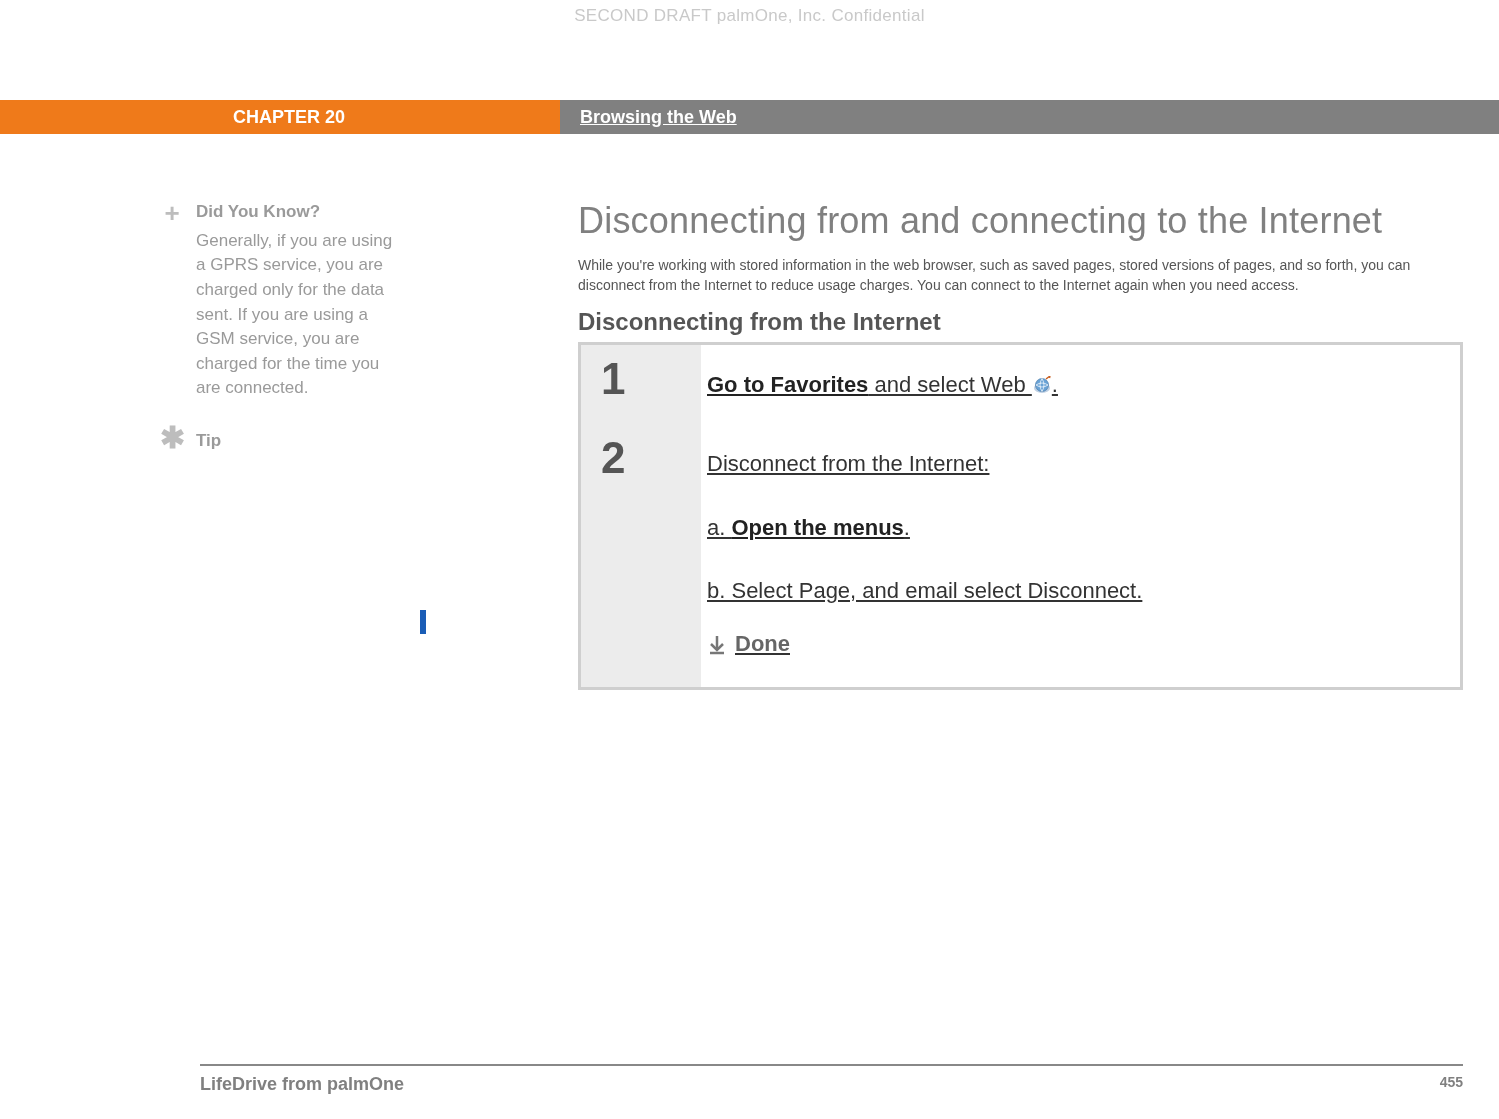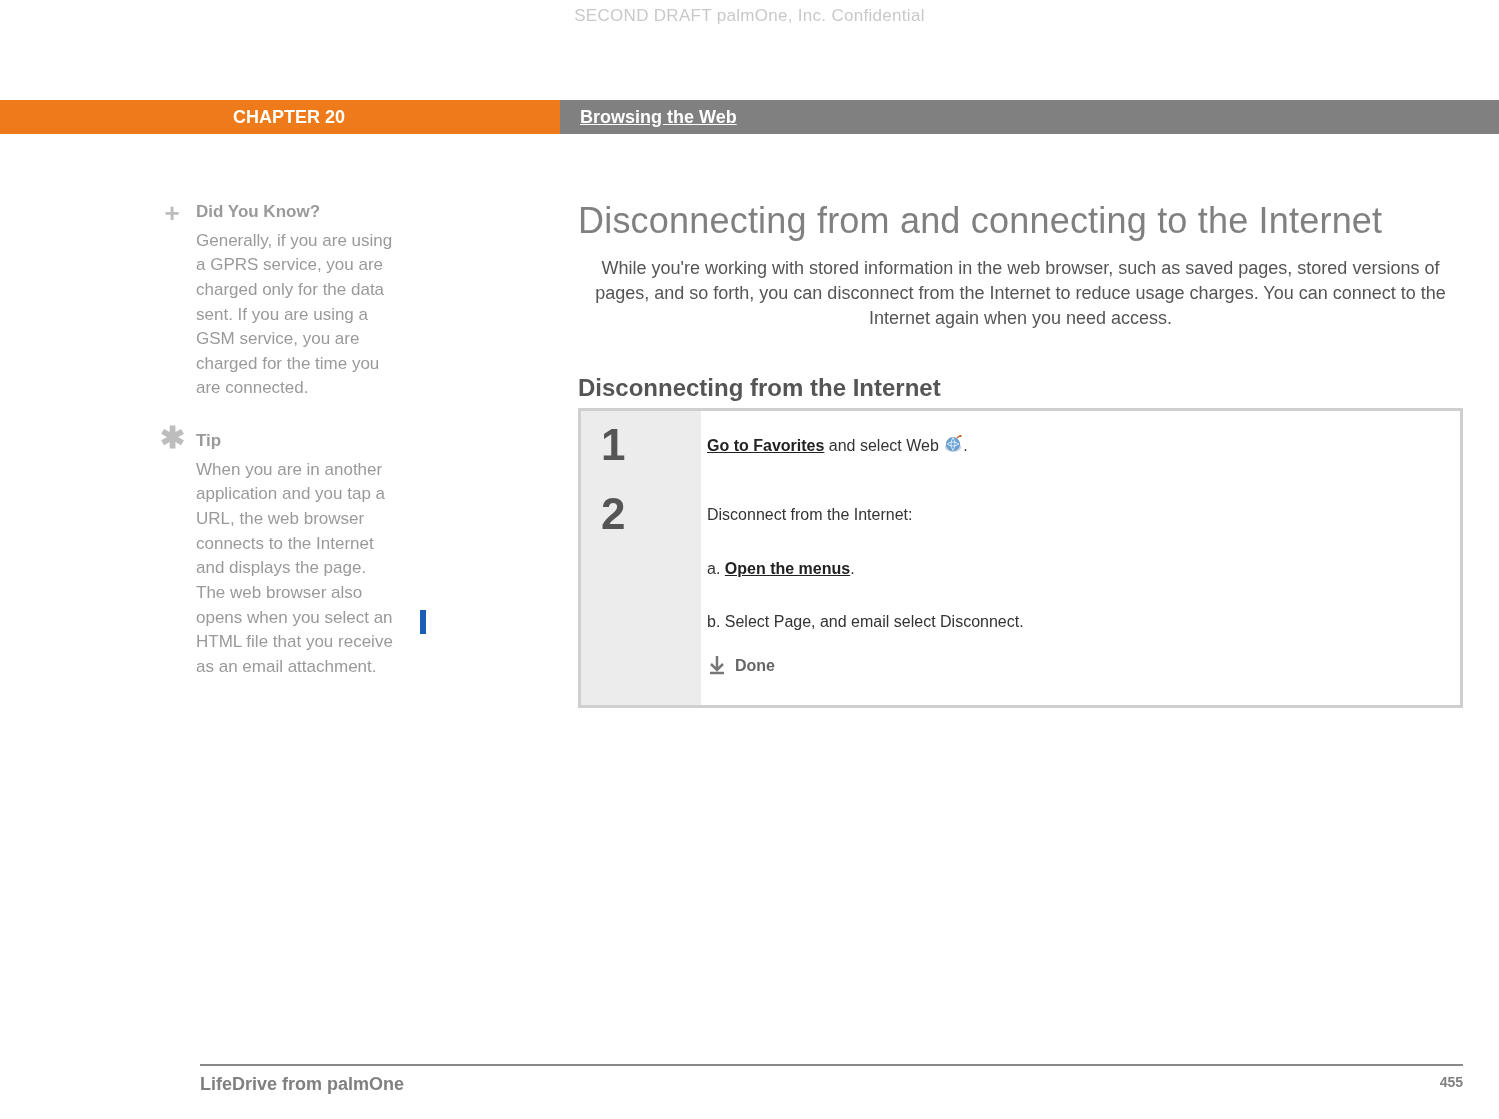--- a/index.html
+++ b/index.html
@@ -97,21 +97,21 @@
     flex: 1;
     padding-left: 150px;
   }
   .h1 {
     color: #808080;
     font-size: 36px;
     font-weight: 400;
     margin-bottom: 14px;
     letter-spacing: 0.2px;
   }
-  .intro { color: #555; font-size: 18px; line-height: 1.4; margin-bottom: 42px; text-align: center; }
+  .intro { color: #555; font-size: 14px; line-height: 1.4; margin-bottom: 13px; }
   .h2 {
     color: #555;
     font-size: 24px;
     font-weight: bold;
     margin-bottom: 6px;
   }
 
   .steps-box {
     border: 3px solid #cfcfcf;
     background: #fff;
@@ -122,23 +122,24 @@
     background: #ececec;
     color: #555;
     font-size: 44px;
     font-weight: bold;
     padding: 12px 0 12px 20px;
     line-height: 1;
   }
   .step-body {
     flex: 1;
     padding: 22px 14px 22px 6px;
-    font-size: 16px;
+    font-size: 22px;
     color: #333;
     line-height: 1.6;
+    text-decoration: underline;
   }
   .step-row.top .step-body { padding-top: 22px; padding-bottom: 22px; }
   .link { font-weight: bold; text-decoration: underline; color: #222; }
   .web-icon {
     display: inline-block;
     width: 20px; height: 18px;
     vertical-align: -2px;
   }
   .sub { margin-top: 28px; }
   .done-row { margin-top: 18px; font-weight: bold; color: #666; }
@@ -179,21 +180,20 @@
 
     <div class="sidebar">
       <div class="side-block">
         <div class="side-icon">+</div>
         <div class="side-title">Did You Know?</div>
         <div class="side-body">Generally, if you are using a GPRS service, you are charged only for the data sent. If you are using a GSM service, you are charged for the time you are connected.</div>
       </div>
       <div class="side-block">
         <div class="side-icon" style="font-size:30px; top:-2px;">✱</div>
         <div class="side-title">Tip</div>
-        <div class="side-body">When you are in another application and you tap a URL, the web browser connects to the Internet and displays the page. The web browser also opens when you select an HTML file that you receive as an email attachment.</div>
       </div>
     </div>
 
     <div class="revbar-col">
       <div class="revbar"></div>
     </div>
 
     <div class="main">
       <div class="h1">Disconnecting from and connecting to the Internet</div>
       <div class="intro">While you're working with stored information in the web browser, such as saved pages, stored versions of pages, and so forth, you can disconnect from the Internet to reduce usage charges. You can connect to the Internet again when you need access.</div>

